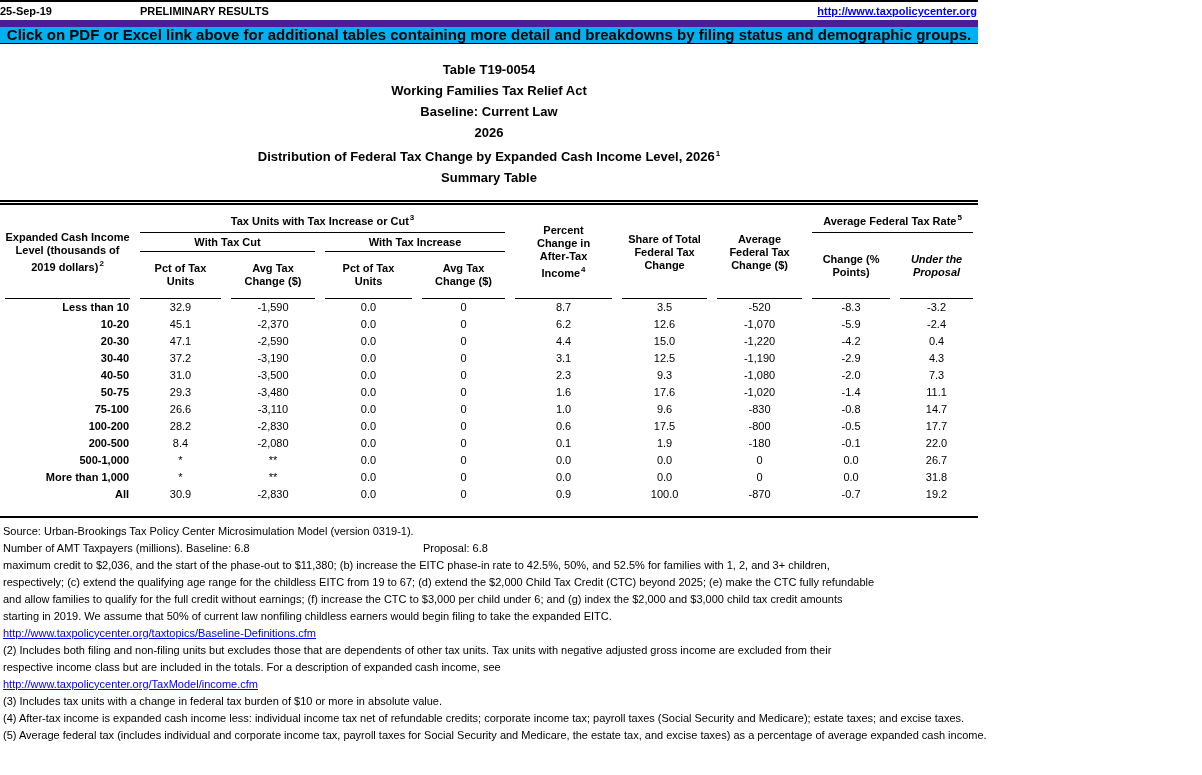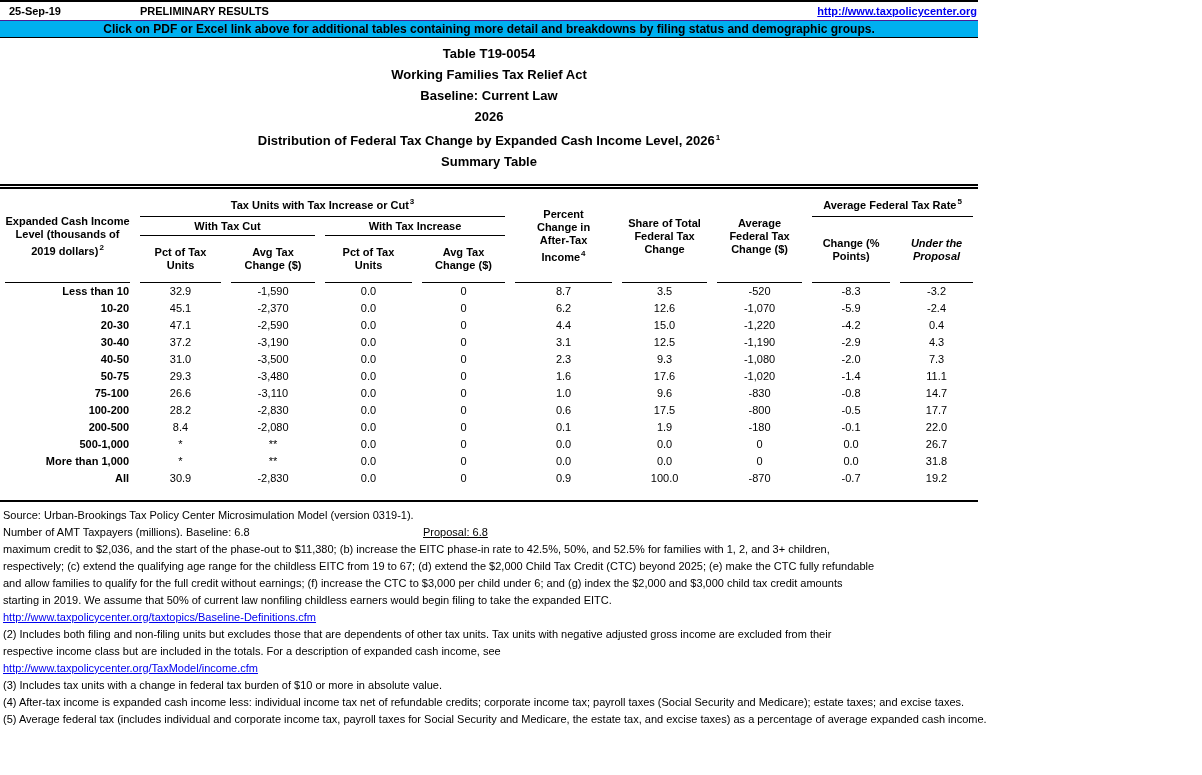--- a/index.html
+++ b/index.html
@@ -3,28 +3,28 @@
 <meta charset="utf-8">
 <style>
   html,body{margin:0;padding:0;background:#fff;}
   .page{position:relative;width:1202px;height:775px;background:#fff;color:#000;
         font-family:"Liberation Sans",sans-serif;overflow:hidden;}
   .content{width:978px;}
 
   
   .topbar{border-top:2px solid #000;height:18px;position:relative;
           font-weight:bold;font-size:11px;}
-  .topbar .date{position:absolute;left:9px;top:3px;}
+  .topbar .date{position:absolute;left:0;top:3px;}
   .topbar .prelim{position:absolute;left:140px;top:3px;}
   .topbar .toplink{position:absolute;right:1px;top:3px;font-weight:bold;}
-  .banner{height:16px;line-height:16px;border-top:1px solid #4c1d95;border-bottom:1px solid #000;
-          text-align:center;font-weight:bold;font-size:12px;}
+  .banner{height:16px;line-height:16px;border-top:7px solid #4c1d95;border-bottom:1px solid #000;
+          text-align:center;font-weight:bold;font-size:15px;}
 
   
-  .titles{margin-top:5px;font-weight:bold;font-size:13px;line-height:21px;text-align:center;}
+  .titles{margin-top:15px;font-weight:bold;font-size:13px;line-height:21px;text-align:center;}
   sup{font-size:8px;margin-left:1px;}
 
   
   table.t{margin-top:12px;width:978px;border-collapse:collapse;table-layout:fixed;
           border-top:5px double #000;border-bottom:2px solid #000;font-size:11px;}
   .t th{font-weight:bold;text-align:center;vertical-align:middle;position:relative;
         padding:0;line-height:13px;}
   .hwrap{margin:0 auto;}
   .w0{max-width:128px;}
   .w5{max-width:68px;}
@@ -38,21 +38,21 @@
         border-bottom:1px solid #000;}
   .hr1{height:30px;} .hr2{height:19px;} .hr3{height:47px;}
   .t tbody td{height:17px;padding:0;text-align:center;font-size:11px;}
   .t tbody td.rowlabel{text-align:right;font-weight:bold;padding-right:6px;}
   .t tr.sp td{height:13px;}
 
   
   .footer{margin-top:5px;padding-left:3px;font-size:11px;line-height:17px;}
   .footer div{white-space:nowrap;}
   .amt{position:relative;}
-  .amt .right{position:absolute;left:420px;top:0;text-decoration:underline;}
+  .amt .right{position:absolute;left:420px;top:0;}
   a{color:#0000EE;text-decoration:underline;cursor:pointer;}
 </style>
 </head>
 <body>
 
 <div class="page">
   <div class="content">
 
     <div class="topbar">
       <span class="date">25-Sep-19</span>

